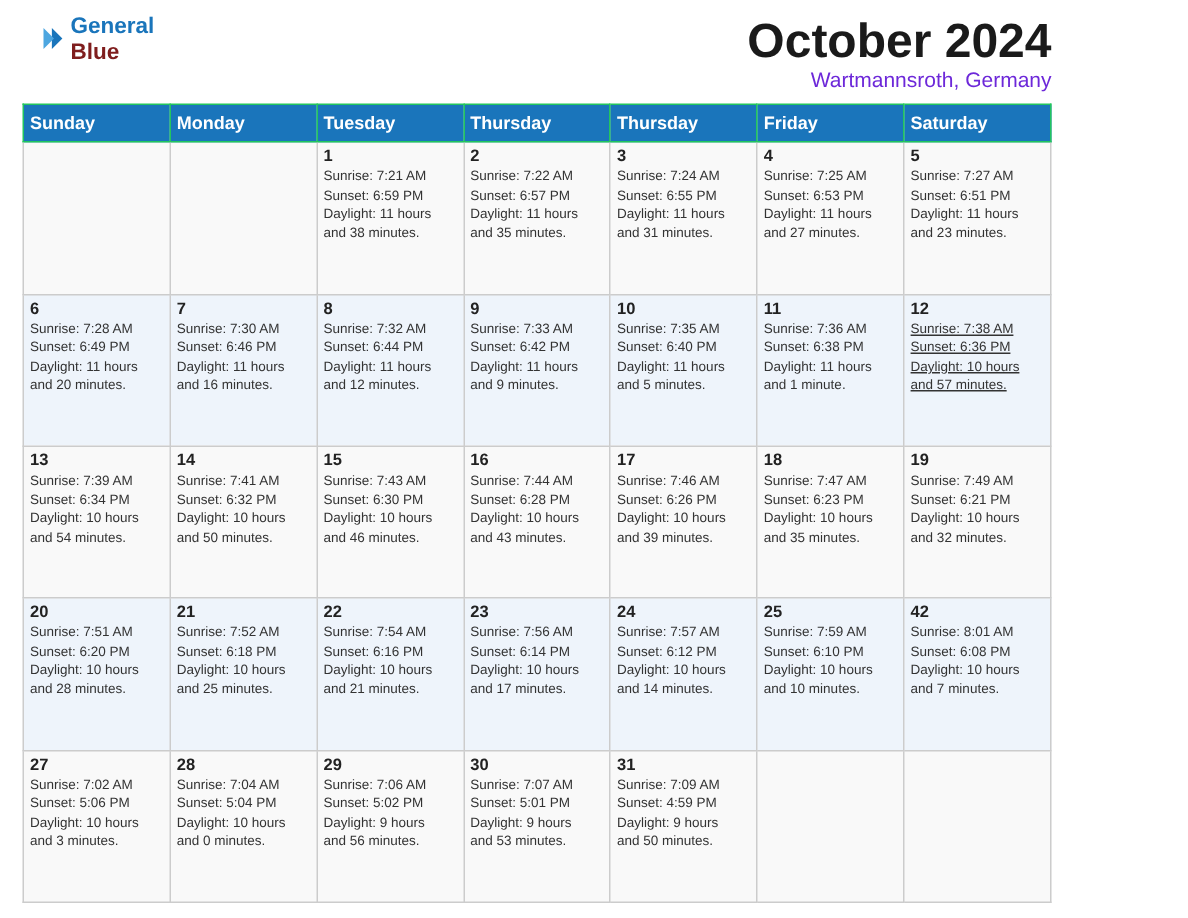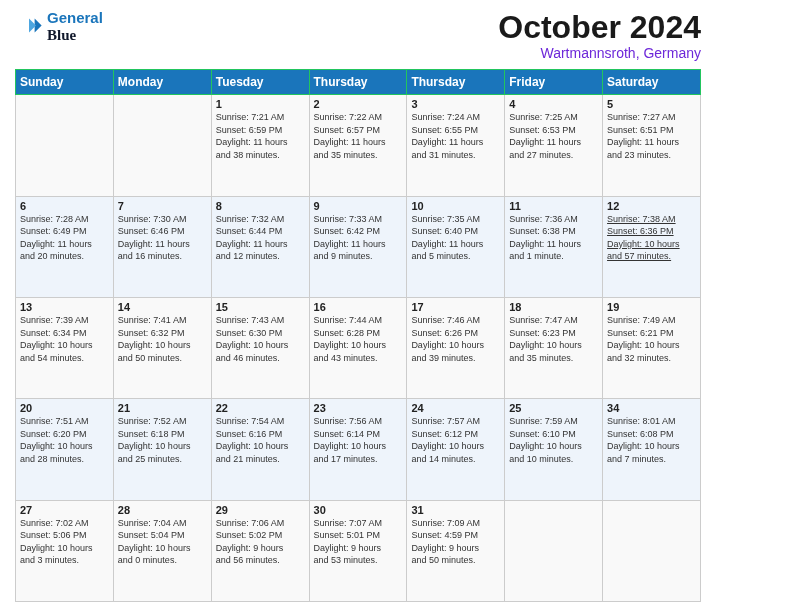--- a/index.html
+++ b/index.html
@@ -103,21 +103,21 @@
 
 <div class="page">
   <div class="header">
     <div class="logo">
       <svg class="logo-icon" viewBox="0 0 40 40">
         <polygon points="28,8 38,18 28,28" fill="#1a75bb"></polygon>
         <polygon points="20,8 30,18 20,28" fill="#4da6e0"></polygon>
       </svg>
       <div class="logo-text">
         <div><span>General</span></div>
-        <div style="color:#0f172a;font-family:Liberation Serif, serif;">Blue</div>
+        <div style="color:#7f1d1d;">Blue</div>
       </div>
     </div>
     <div class="title-area">
       <div class="month-title">October 2024</div>
       <div class="location">Wartmannsroth, Germany</div>
     </div>
   </div>
 
   <table class="calendar">
     <thead>
@@ -310,21 +310,21 @@
 and 14 minutes.</div>
           </td>
           <td>
             <span class="day-num">25</span>
             <div class="day-info" style="white-space: pre-line;">Sunrise: 7:59 AM
 Sunset: 6:10 PM
 Daylight: 10 hours
 and 10 minutes.</div>
           </td>
           <td>
-            <span class="day-num">34</span>
+            <span class="day-num">42</span>
             <div class="day-info" style="white-space: pre-line;">Sunrise: 8:01 AM
 Sunset: 6:08 PM
 Daylight: 10 hours
 and 7 minutes.</div>
           </td>
         </tr>
         <tr>
           <td>
             <span class="day-num">27</span>
             <div class="day-info" style="white-space: pre-line;">Sunrise: 7:02 AM

